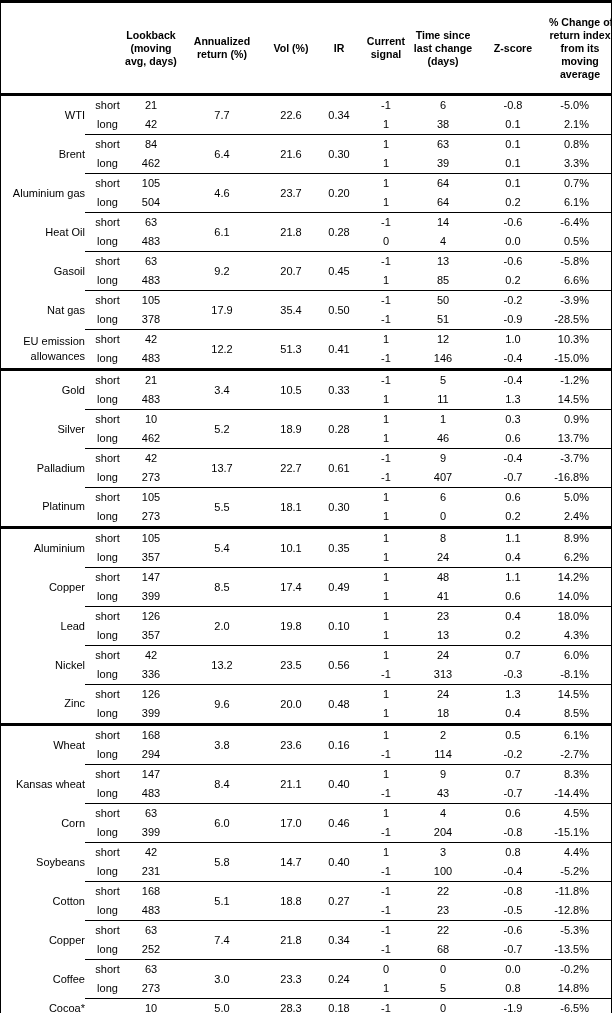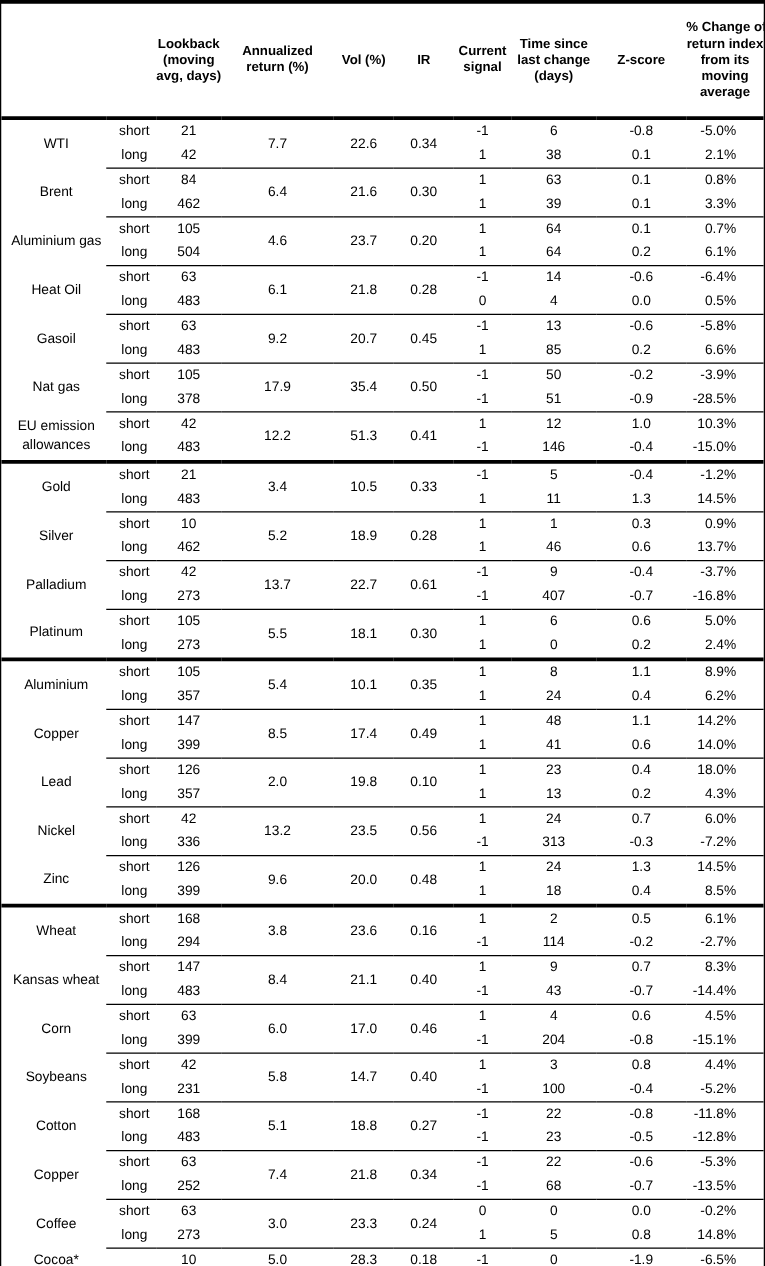--- a/index.html
+++ b/index.html
@@ -15,21 +15,21 @@
   }
   #signals th {
     font-size: 10.6px; font-weight: bold; text-align: center; vertical-align: middle;
     white-space: pre; line-height: 13px; height: 90px; padding: 0;
     border-bottom: 3px solid #000;
   }
   #signals td {
     font-size: 11px; height: 19px; line-height: 19px; padding: 0;
     text-align: center; vertical-align: middle; white-space: nowrap;
   }
-  #signals td.name { text-align: center; padding-left: 4px; line-height: 15px; white-space: normal; }
+  #signals td.name { text-align: right; padding-left: 4px; line-height: 15px; white-space: normal; }
   #signals td.term { text-align: center; padding-left: 5px; }
   #signals td.pct  { text-align: right; padding-right: 22px; }
   #signals tr.grp-start td { border-top: 1px solid #000; }
   #signals tr.grp-start td.name { border-top: 0; }
   #signals tr.sec-start td { border-top: 3px solid #000; }
 </style>
 </head>
 <body>
 
 <div id="frame">
@@ -362,21 +362,21 @@
           <td class="num">24</td>
           <td class="num">0.7</td>
           <td class="pct">6.0%</td>
         </tr>
         <tr>
           <td class="term">long</td>
           <td class="num">336</td>
           <td class="num">-1</td>
           <td class="num">313</td>
           <td class="num">-0.3</td>
-          <td class="pct">-7.2%</td>
+          <td class="pct">-8.1%</td>
         </tr>
         <tr class="grp-start">
           <td class="name" rowspan="2">Zinc</td>
           <td class="term">short</td>
           <td class="num">126</td>
           <td class="num" rowspan="2">9.6</td>
           <td class="num" rowspan="2">20.0</td>
           <td class="num" rowspan="2">0.48</td>
           <td class="num">1</td>
           <td class="num">24</td>

